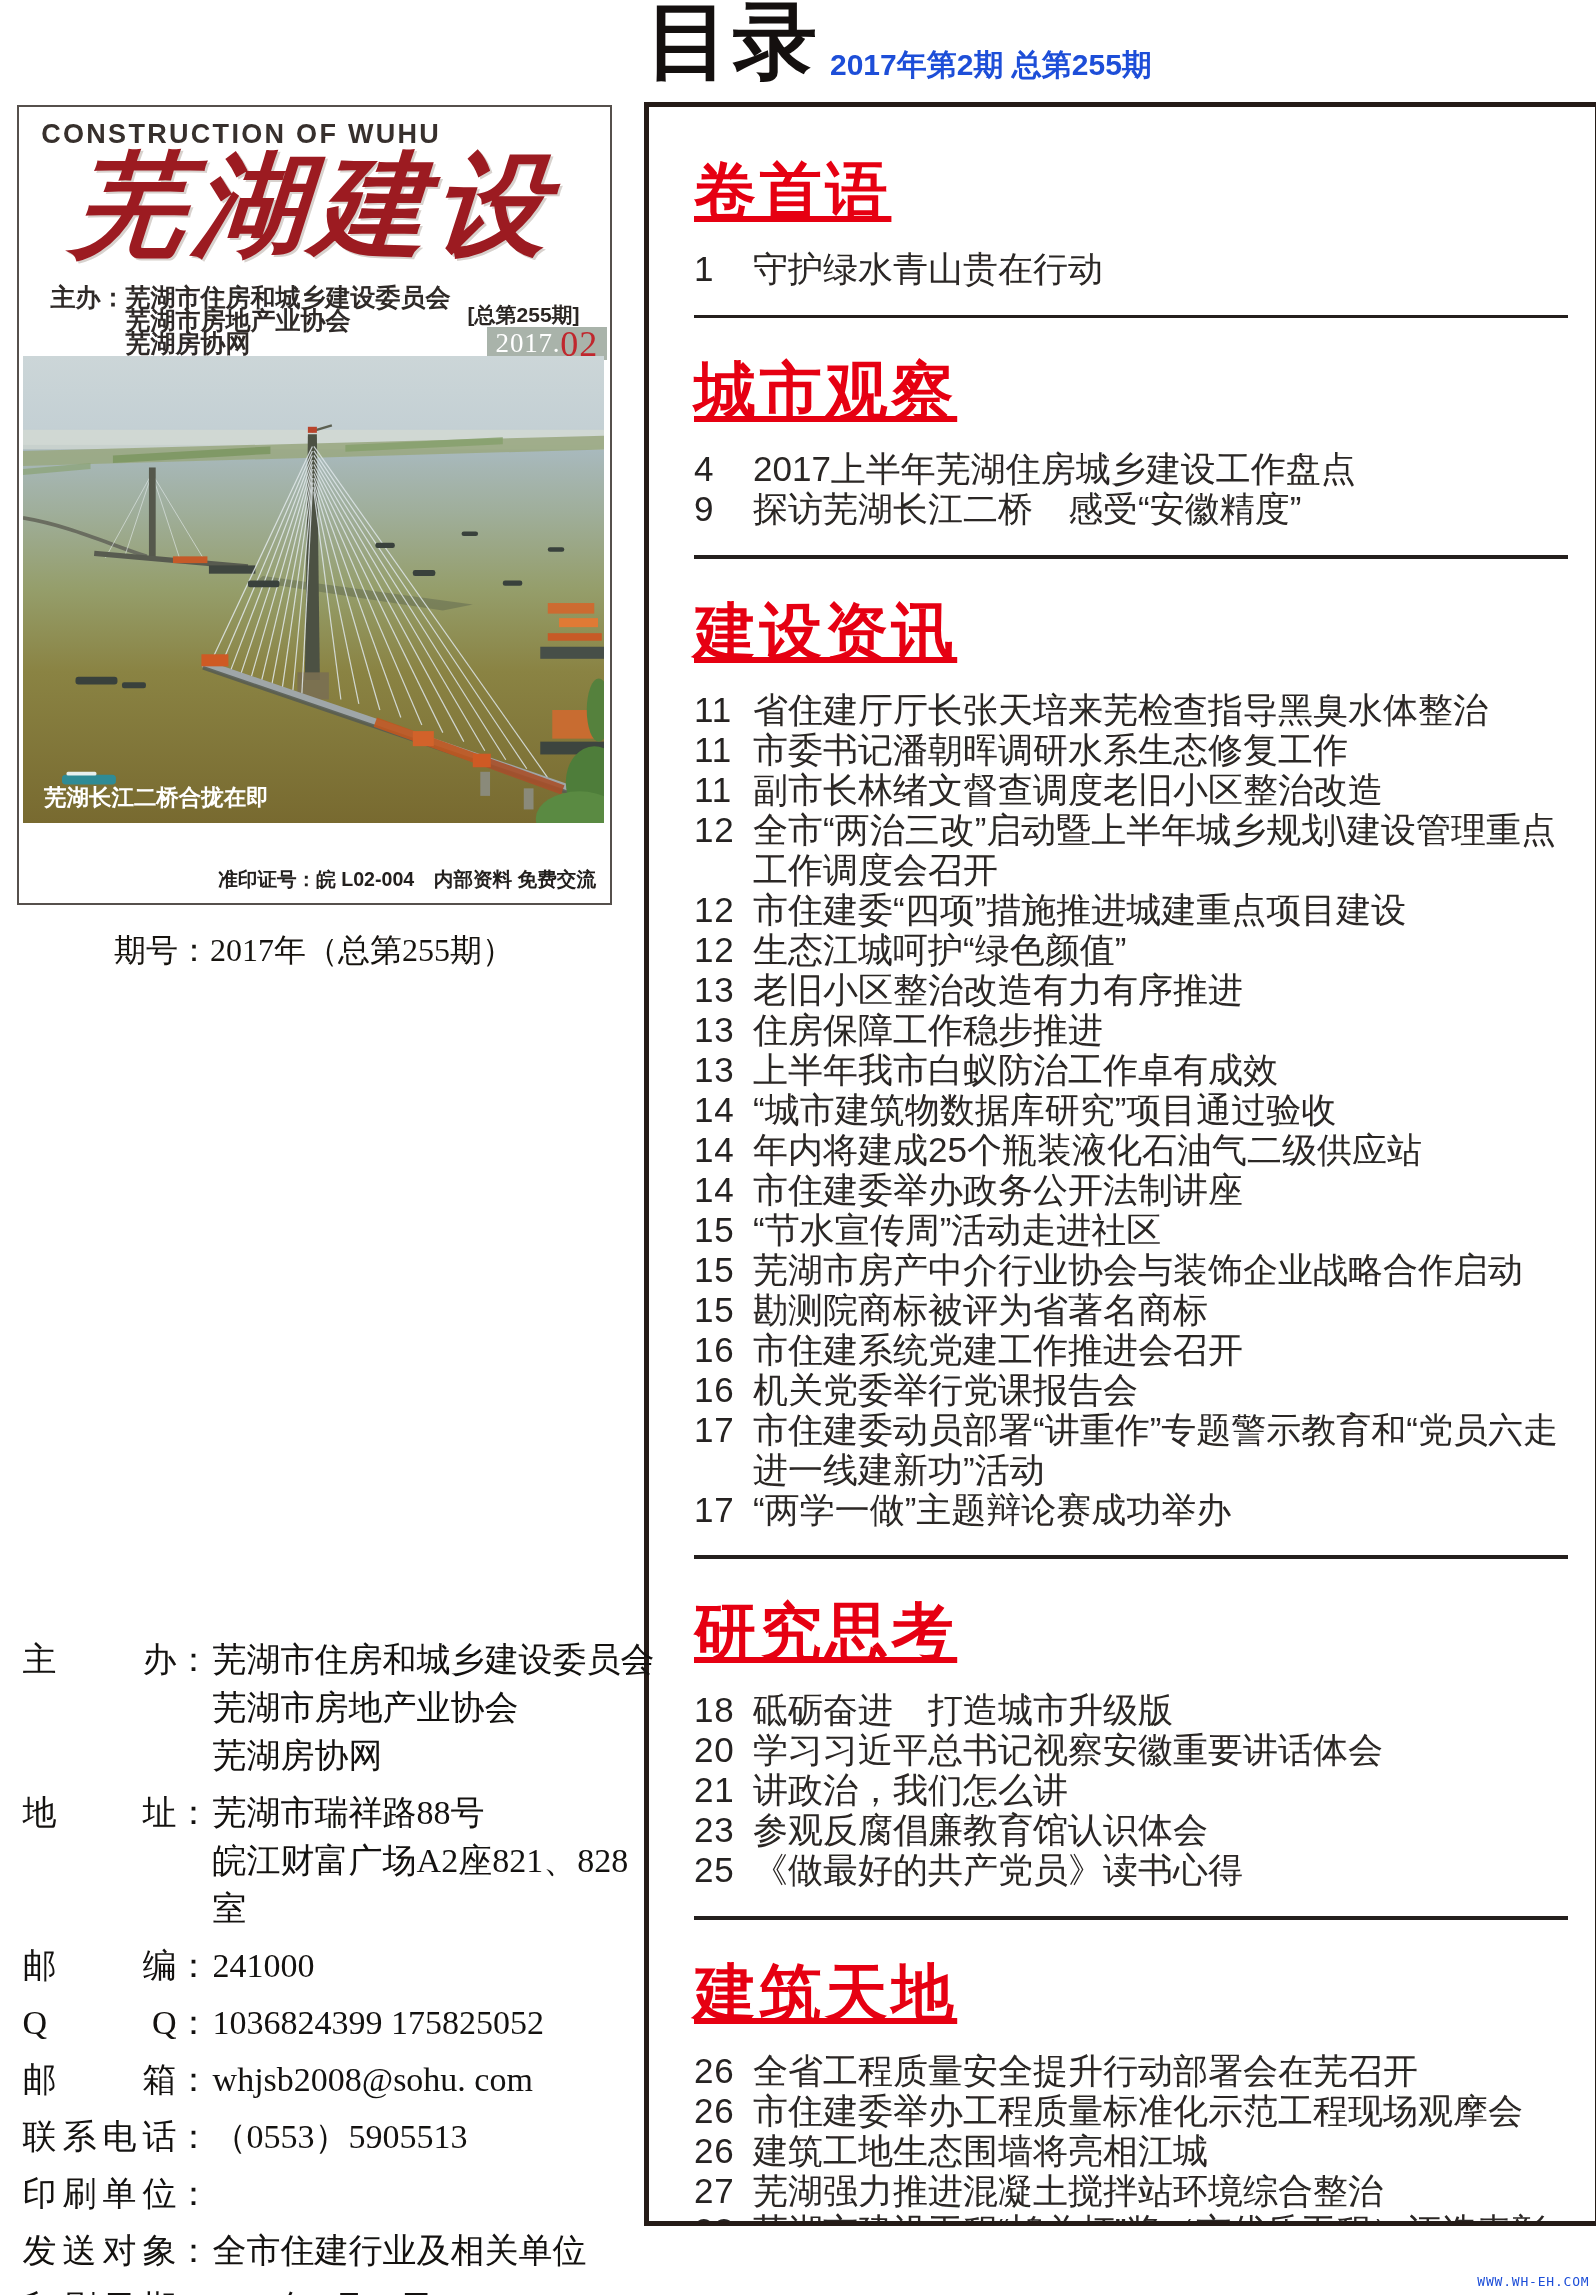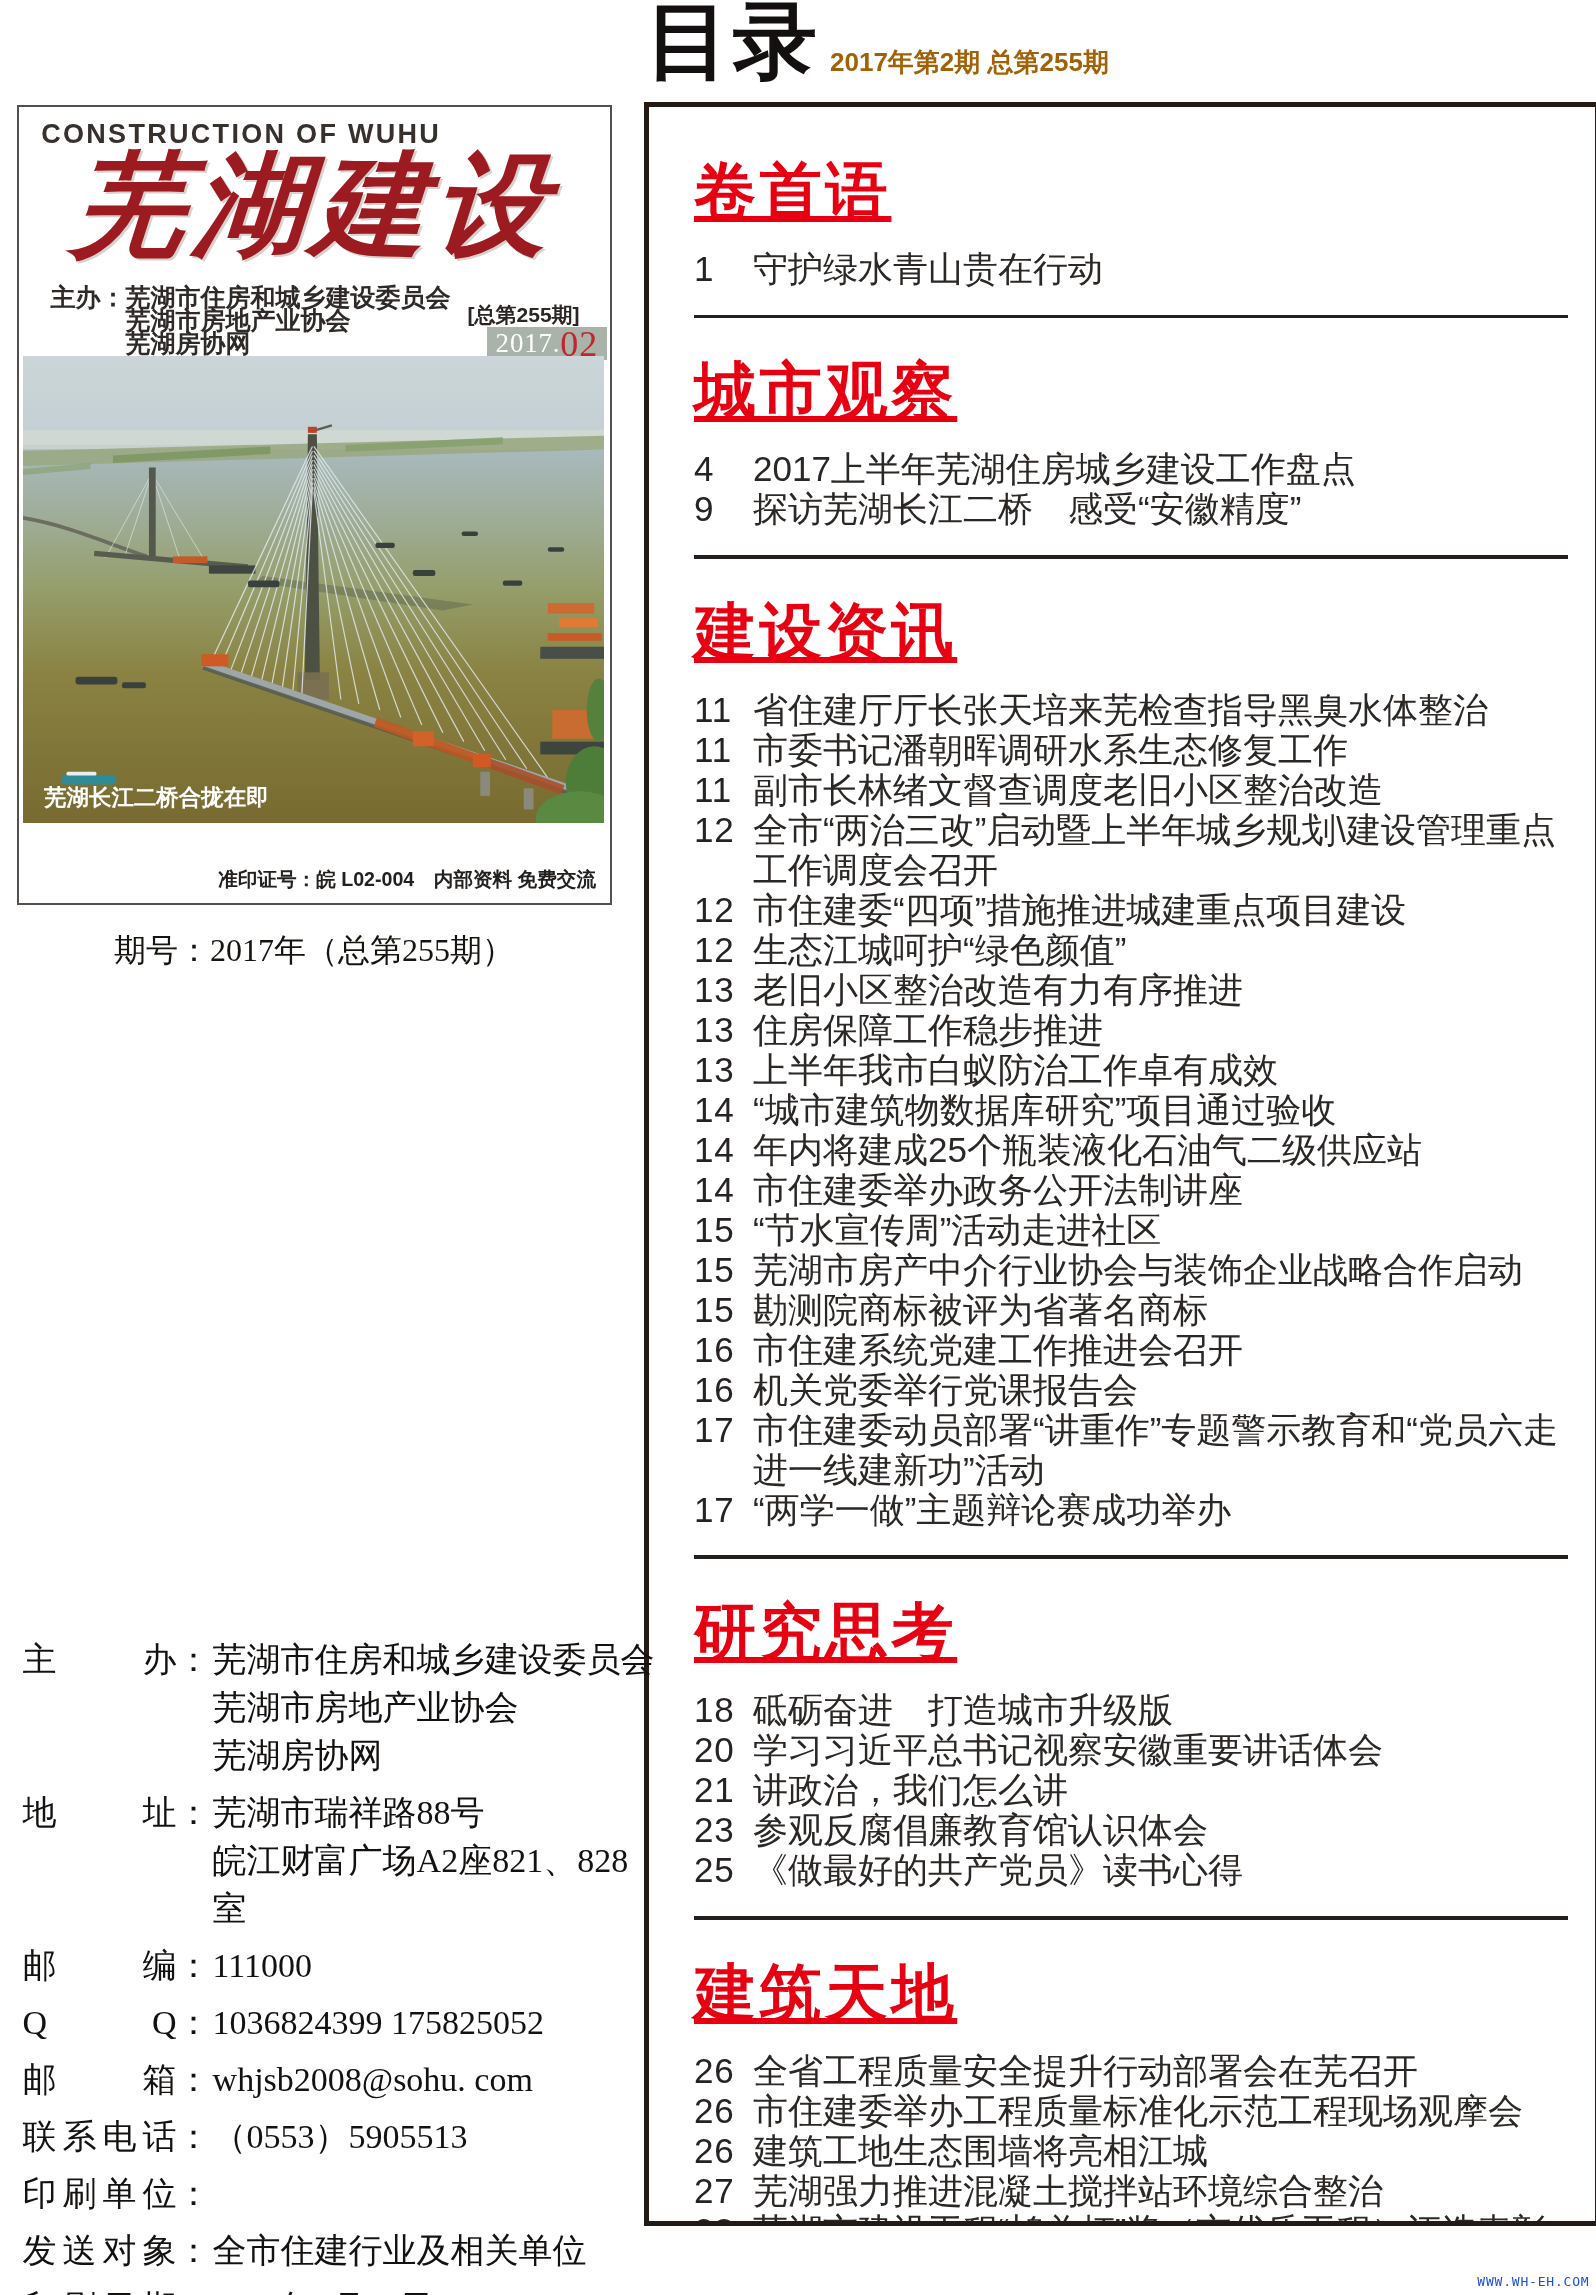--- a/index.html
+++ b/index.html
@@ -2,21 +2,21 @@
 <html style="font-size:12px"><head>
 <meta charset="utf-8">
 <style>
   html,body{margin:0;padding:0;background:#ffffff;}
   .page{position:relative;width:1597px;height:2295px;background:#ffffff;overflow:hidden;
         font-family:"Liberation Sans",sans-serif;color:#2b2725;}
 
   
   .toc-title{position:absolute;left:646px;top:-3px;font-size:84px;font-weight:900;
              color:#14100f;letter-spacing:3px;line-height:1.05;}
-  .toc-subtitle{position:absolute;left:830px;top:45px;font-size:26px;font-weight:700;color:#a16207;}
+  .toc-subtitle{position:absolute;left:830px;top:45px;font-size:30px;font-weight:700;color:#1d4ed8;}
 
   
   .toc-box{position:absolute;left:644px;top:102px;width:956px;height:2124px;
            border:5.3px solid #241b17;box-sizing:border-box;padding:53px 21px 0 45px;overflow:hidden;}
   .section-heading{font-family:"Liberation Serif",serif;font-weight:900;font-size:62px;
                    line-height:62px;color:#e60012;letter-spacing:3.8px;margin:0;text-decoration:underline;}
   .sec-heading-gap{margin-top:42px;}
   .items{margin-top:27px;}
   .item{display:flex;align-items:flex-start;font-size:35px;line-height:40px;color:#2b2725;}
   .item .num{flex:none;width:59px;font-weight:500;letter-spacing:0.8px;color:#262322;}
@@ -367,21 +367,21 @@
           <div>皖江财富广场A2座821、828室</div>
         </div>
       </div>
       <div class="p-row">
         <span class="p-label">
           <span>邮</span>
           <span>编</span>
         </span>
         <span class="p-colon">：</span>
         <div class="p-values">
-          <div>111000</div>
+          <div>241000</div>
         </div>
       </div>
       <div class="p-row">
         <span class="p-label">
           <span>Q</span>
           <span>Q</span>
         </span>
         <span class="p-colon">：</span>
         <div class="p-values">
           <div>1036824399 175825052</div>

